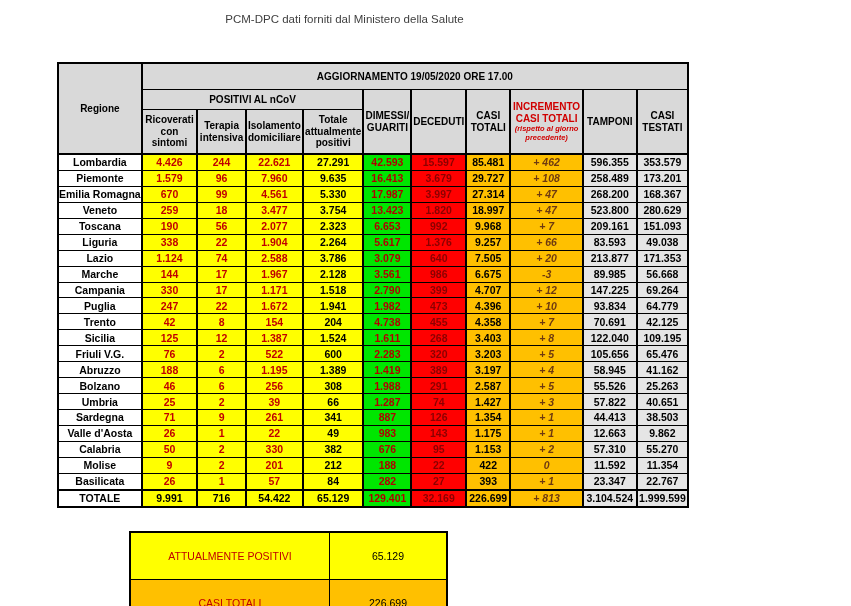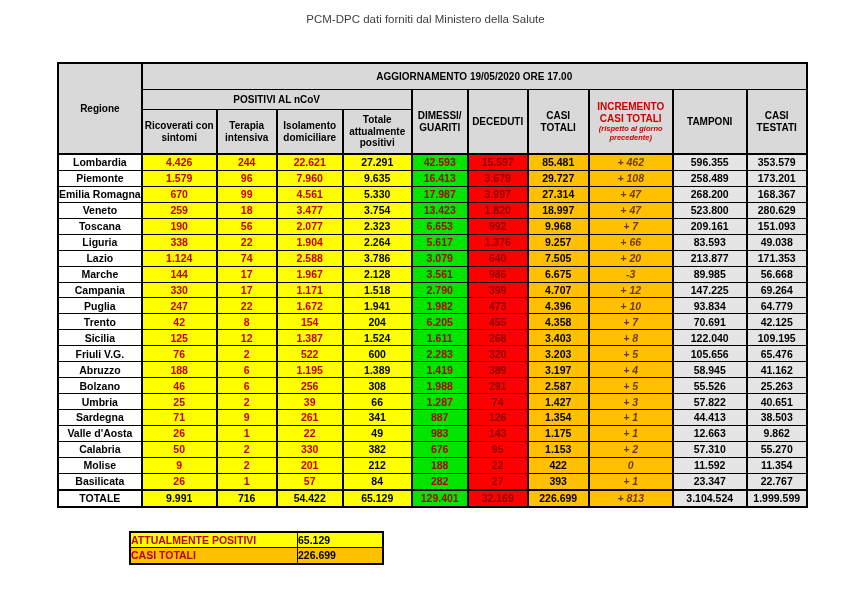--- a/index.html
+++ b/index.html
@@ -1,17 +1,17 @@
 <!DOCTYPE html>
 <html><head>
 <meta charset="utf-8">
 <style>
   html,body { margin:0; padding:0; background:#fff; }
   .page {
-    position:relative; width:851px; height:606px; background:#ffffff;
+    position:relative; width:689px; height:606px; background:#ffffff;
     font-family:"Liberation Sans", sans-serif; overflow:hidden;
   }
   .title {
     position:absolute; top:13px; left:0; width:100%; text-align:center;
     font-size:11.5px; color:#3f3f3f;
   }
 
   
   table.main {
     position:absolute; left:57px; top:62px;
@@ -44,22 +44,22 @@
   .c8,.c9     { background:#e5e5e5; color:#000000; }
   tr.total td { border-top-width:2px; }
   tr.total .c0, tr.total .c1, tr.total .c2 { color:#000; }
 
   
   table.summary {
     position:absolute; left:129px; top:531px;
     border-collapse:collapse; border:2px solid #000; table-layout:fixed;
   }
   table.summary td {
-    border:1px solid #000; padding:0; text-align:left; vertical-align:middle;
-    font-weight:bold; font-size:10.5px; height:14.3px;
+    border:1px solid #000; padding:16px; text-align:center; vertical-align:middle;
+    font-weight:normal; font-size:10.5px; height:14.3px;
   }
   td.slabel { width:166px; border-right-width:2px; }
   td.svalue { width:84px; }
 </style>
 </head>
 <body>
 
 <div class="page">
 
   <div class="title">PCM-DPC dati forniti dal Ministero della Salute</div>
@@ -233,21 +233,21 @@
           <td class="c7">+ 10</td>
           <td class="c8">93.834</td>
           <td class="c9">64.779</td>
         </tr>
         <tr>
           <td class="region">Trento</td>
           <td class="c0">42</td>
           <td class="c1">8</td>
           <td class="c2">154</td>
           <td class="c3">204</td>
-          <td class="c4">6.205</td>
+          <td class="c4">4.738</td>
           <td class="c5">455</td>
           <td class="c6">4.358</td>
           <td class="c7">+ 7</td>
           <td class="c8">70.691</td>
           <td class="c9">42.125</td>
         </tr>
         <tr>
           <td class="region">Sicilia</td>
           <td class="c0">125</td>
           <td class="c1">12</td>

